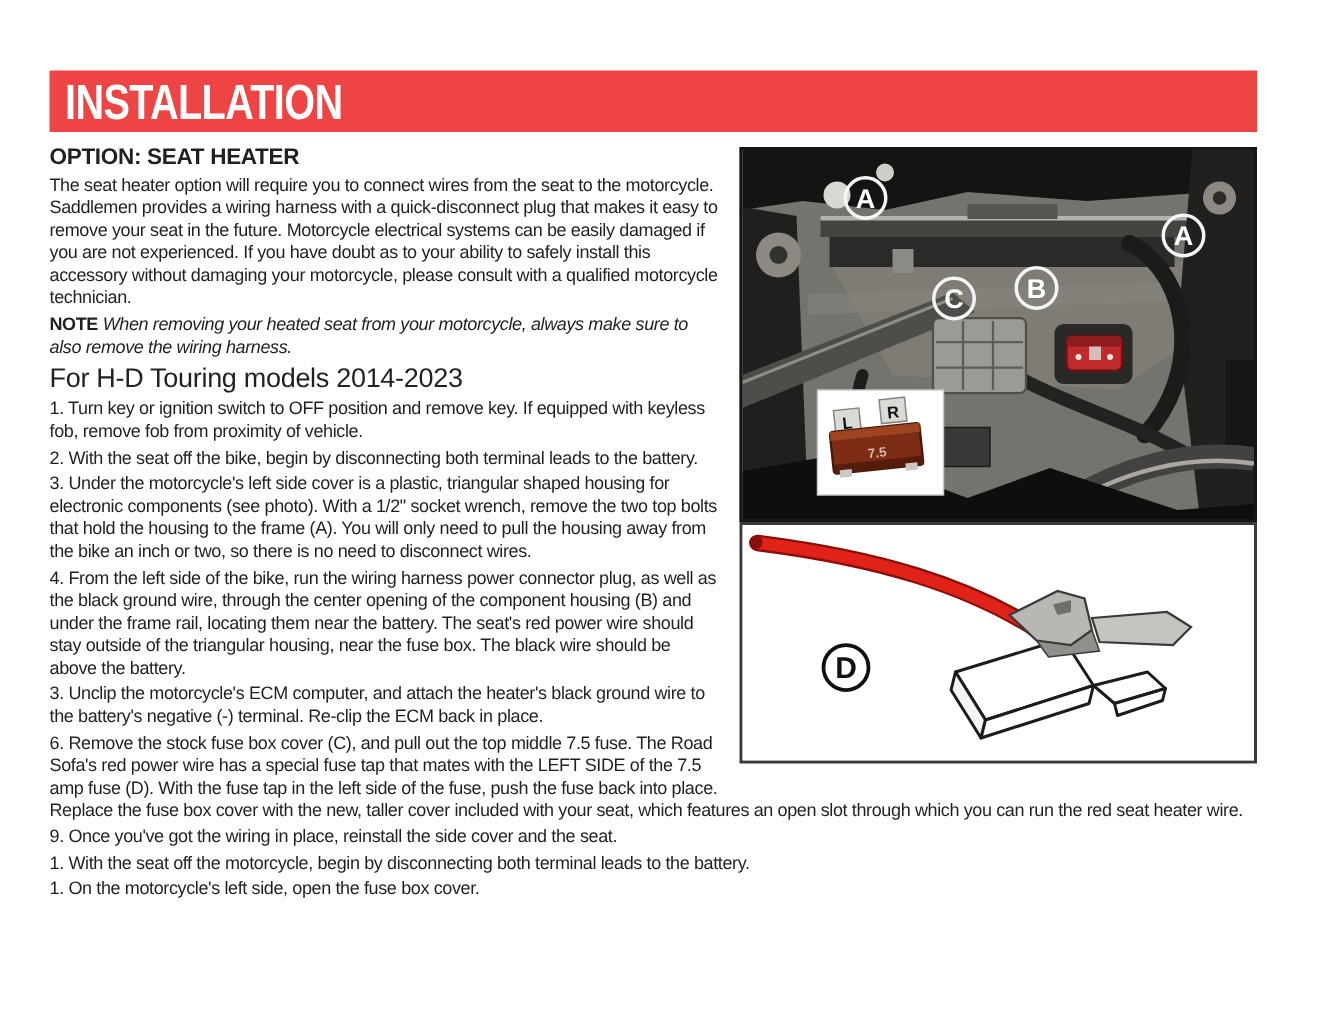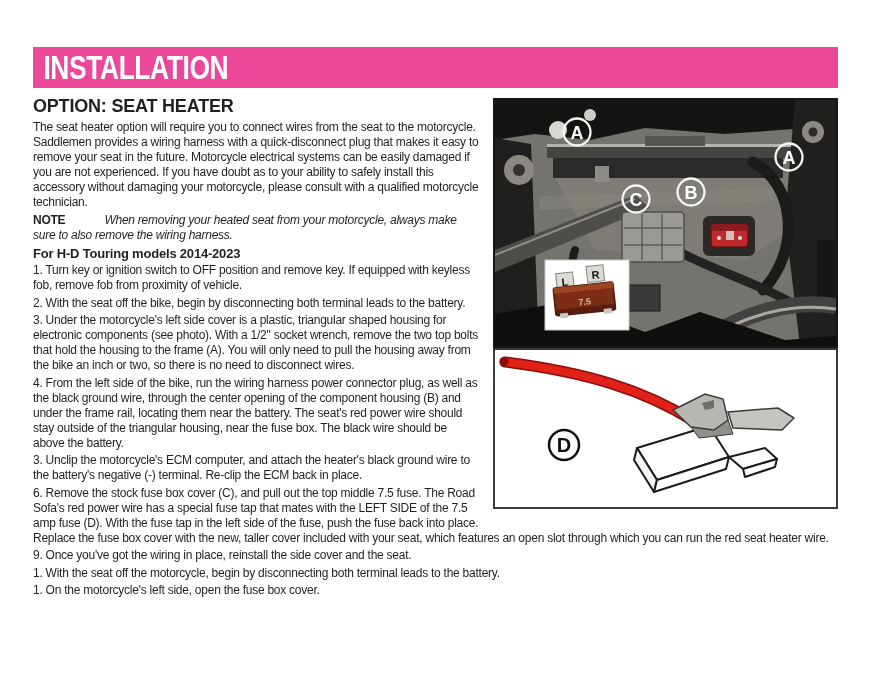--- a/index.html
+++ b/index.html
@@ -1,32 +1,32 @@
 <!DOCTYPE html>
 <html><head>
 <meta charset="utf-8">
 <style>
   html,body{margin:0;padding:0;background:#ffffff;}
   body{width:883px;height:690px;font-family:"Liberation Sans",sans-serif;color:#231f20;}
   .page{position:relative;width:883px;height:690px;overflow:hidden;background:#fff;}
   .inner{padding:47px 45px 0 33px;}
 
-  .header-bar{height:41px;background:#ec4899;display:flex;align-items:center;margin-bottom:8px;}
+  .header-bar{height:41px;background:#ef4444;display:flex;align-items:center;margin-bottom:8px;}
   .header-title{color:#ffffff;font-weight:700;font-size:33px;line-height:1;padding-left:13px;
       white-space:nowrap;transform:scaleX(.8);transform-origin:left center;letter-spacing:-.5px;}
 
   .figures{float:right;width:345px;margin:2px 0 12px 12px;}
   .photo-frame{width:345px;height:250px;border:2px solid #161616;box-sizing:border-box;background:#6f6d67;}
   .diagram-frame{width:345px;height:161px;border:2px solid #3a3a3a;box-sizing:border-box;background:#fff;margin-top:9px;}
   .photo-frame svg,.diagram-frame svg{display:block;}
 
   .body-text p{margin:0 0 2.5px;font-size:12px;line-height:15px;letter-spacing:-.25px;}
-  .opt-heading{font-size:18px;font-weight:700;margin:0 0 3px;letter-spacing:-.2px;}
-  .model-heading{font-size:13px;font-weight:700;margin:3px 0 2.5px;letter-spacing:-.2px;}
-  .note i{font-style:italic;margin-left:36px;}
+  .opt-heading{font-size:15px;font-weight:700;margin:0 0 3px;letter-spacing:-.2px;}
+  .model-heading{font-size:18px;font-weight:400;margin:3px 0 2.5px;letter-spacing:-.2px;}
+  .note i{font-style:italic;}
   .note b{font-weight:700;}
 </style>
 </head>
 <body>
 
 <div class="page">
   <div class="inner">
 
     <div class="header-bar">
       <span class="header-title">INSTALLATION</span>

